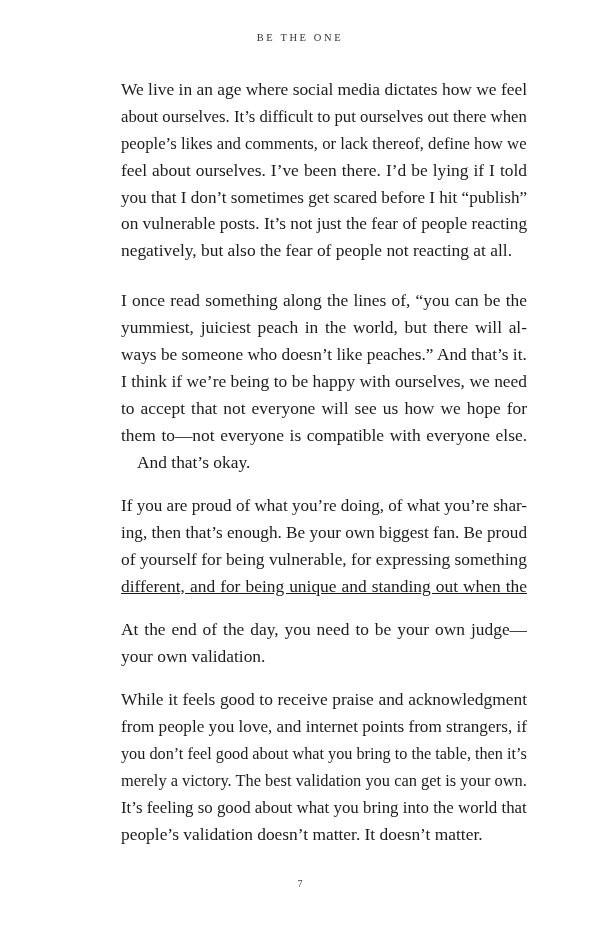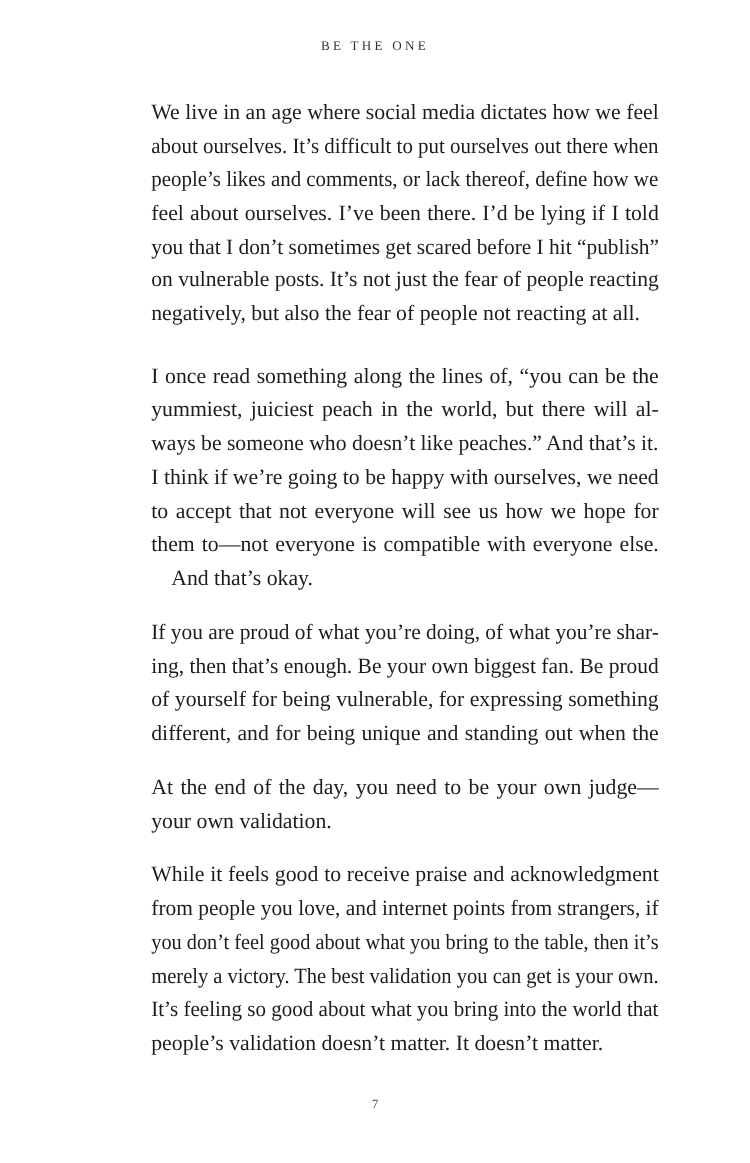--- a/index.html
+++ b/index.html
@@ -71,30 +71,30 @@
     <span class="line" style="display: block; width: 422px; transform-origin: left center; transform: scaleX(0.9621); text-align-last: left;">people’s likes and comments, or lack thereof, define how we</span>
     <span class="line" style="display: block; width: 406px;">feel about ourselves. I’ve been there. I’d be lying if I told</span>
     <span class="line" style="display: block; width: 413px; transform-origin: left center; transform: scaleX(0.9831); text-align-last: left;">you that I don’t sometimes get scared before I hit “publish”</span>
     <span class="line" style="display: block; width: 409px; transform-origin: left center; transform: scaleX(0.9927); text-align-last: left;">on vulnerable posts. It’s not just the fear of people reacting</span>
     <span class="line last" style="display: block; width: 406px;">negatively, but also the fear of people not reacting at all.</span>
   </p>
   <p class="para">
     <span class="line" style="display: block; width: 406px; margin-top: 23px;">I once read something along the lines of, “you can be the</span>
     <span class="line" style="display: block; width: 406px;">yummiest, juiciest peach in the world, but there will al-</span>
     <span class="line" style="display: block; width: 408px; transform-origin: left center; transform: scaleX(0.9951); text-align-last: left;">ways be someone who doesn’t like peaches.” And that’s it.</span>
-    <span class="line" style="display: block; width: 406px;">I think if we’re going to be happy with ourselves, we need</span>
+    <span class="line" style="display: block; width: 406px;">I think if we’re being to be happy with ourselves, we need</span>
     <span class="line" style="display: block; width: 406px;">to accept that not everyone will see us how we hope for</span>
     <span class="line" style="display: block; width: 406px;">them to—not everyone is compatible with everyone else.</span>
     <span class="line last" style="display: block; width: 406px; margin-left: 16px;">And that’s okay.</span>
   </p>
   <p class="para">
     <span class="line" style="display: block; width: 413px; transform-origin: left center; transform: scaleX(0.9831); text-align-last: left;">If you are proud of what you’re doing, of what you’re shar-</span>
     <span class="line" style="display: block; width: 411px; transform-origin: left center; transform: scaleX(0.9878); text-align-last: left;">ing, then that’s enough. Be your own biggest fan. Be proud</span>
     <span class="line" style="display: block; width: 406px;">of yourself for being vulnerable, for expressing something</span>
-    <span class="line" style="display: block; width: 406px;">different, and for being unique and standing out when the</span>
+    <span class="line" style="display: block; width: 406px; text-decoration: underline;">different, and for being unique and standing out when the</span>
   </p>
   <p class="para">
     <span class="line" style="display: block; width: 406px;">At the end of the day, you need to be your own judge—</span>
     <span class="line last" style="display: block; width: 406px;">your own validation.</span>
   </p>
   <p class="para">
     <span class="line" style="display: block; width: 406px;">While it feels good to receive praise and acknowledgment</span>
     <span class="line" style="display: block; width: 412px; transform-origin: left center; transform: scaleX(0.9854); text-align-last: left;">from people you love, and internet points from strangers, if</span>
     <span class="line" style="display: block; width: 435px; transform-origin: left center; transform: scaleX(0.9333); text-align-last: left;">you don’t feel good about what you bring to the table, then it’s</span>
     <span class="line" style="display: block; width: 430px; transform-origin: left center; transform: scaleX(0.9442); text-align-last: left;">merely a victory. The best validation you can get is your own.</span>

